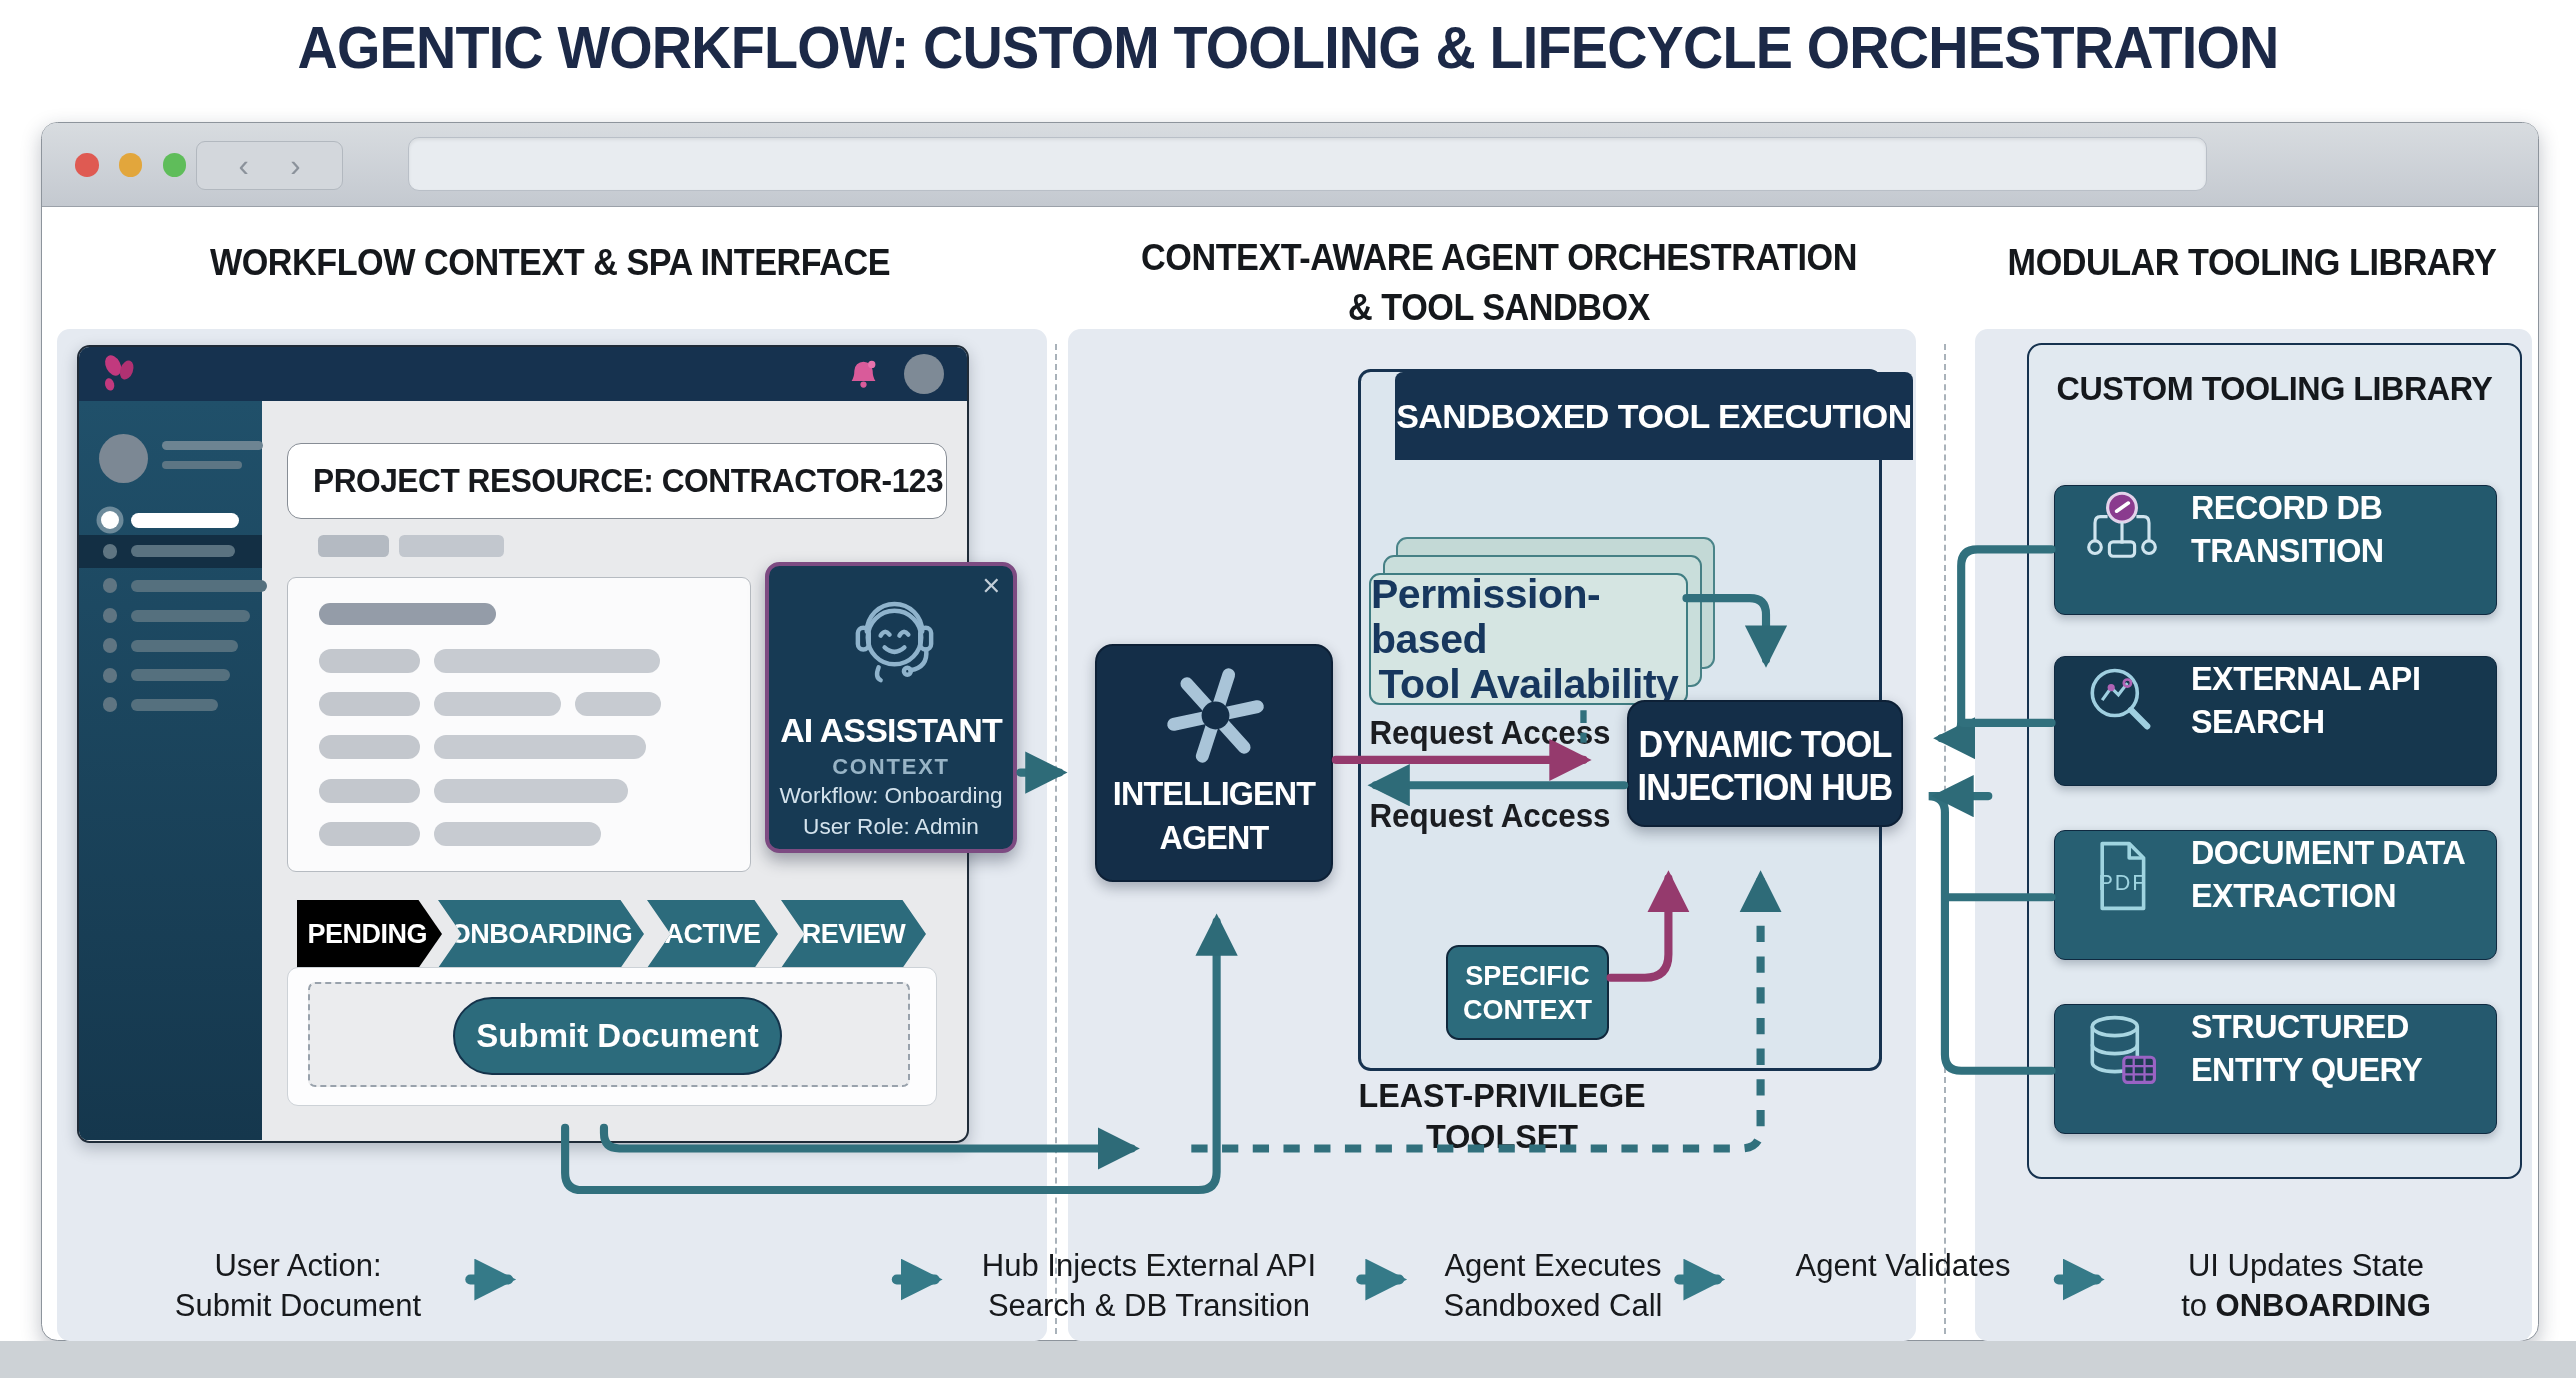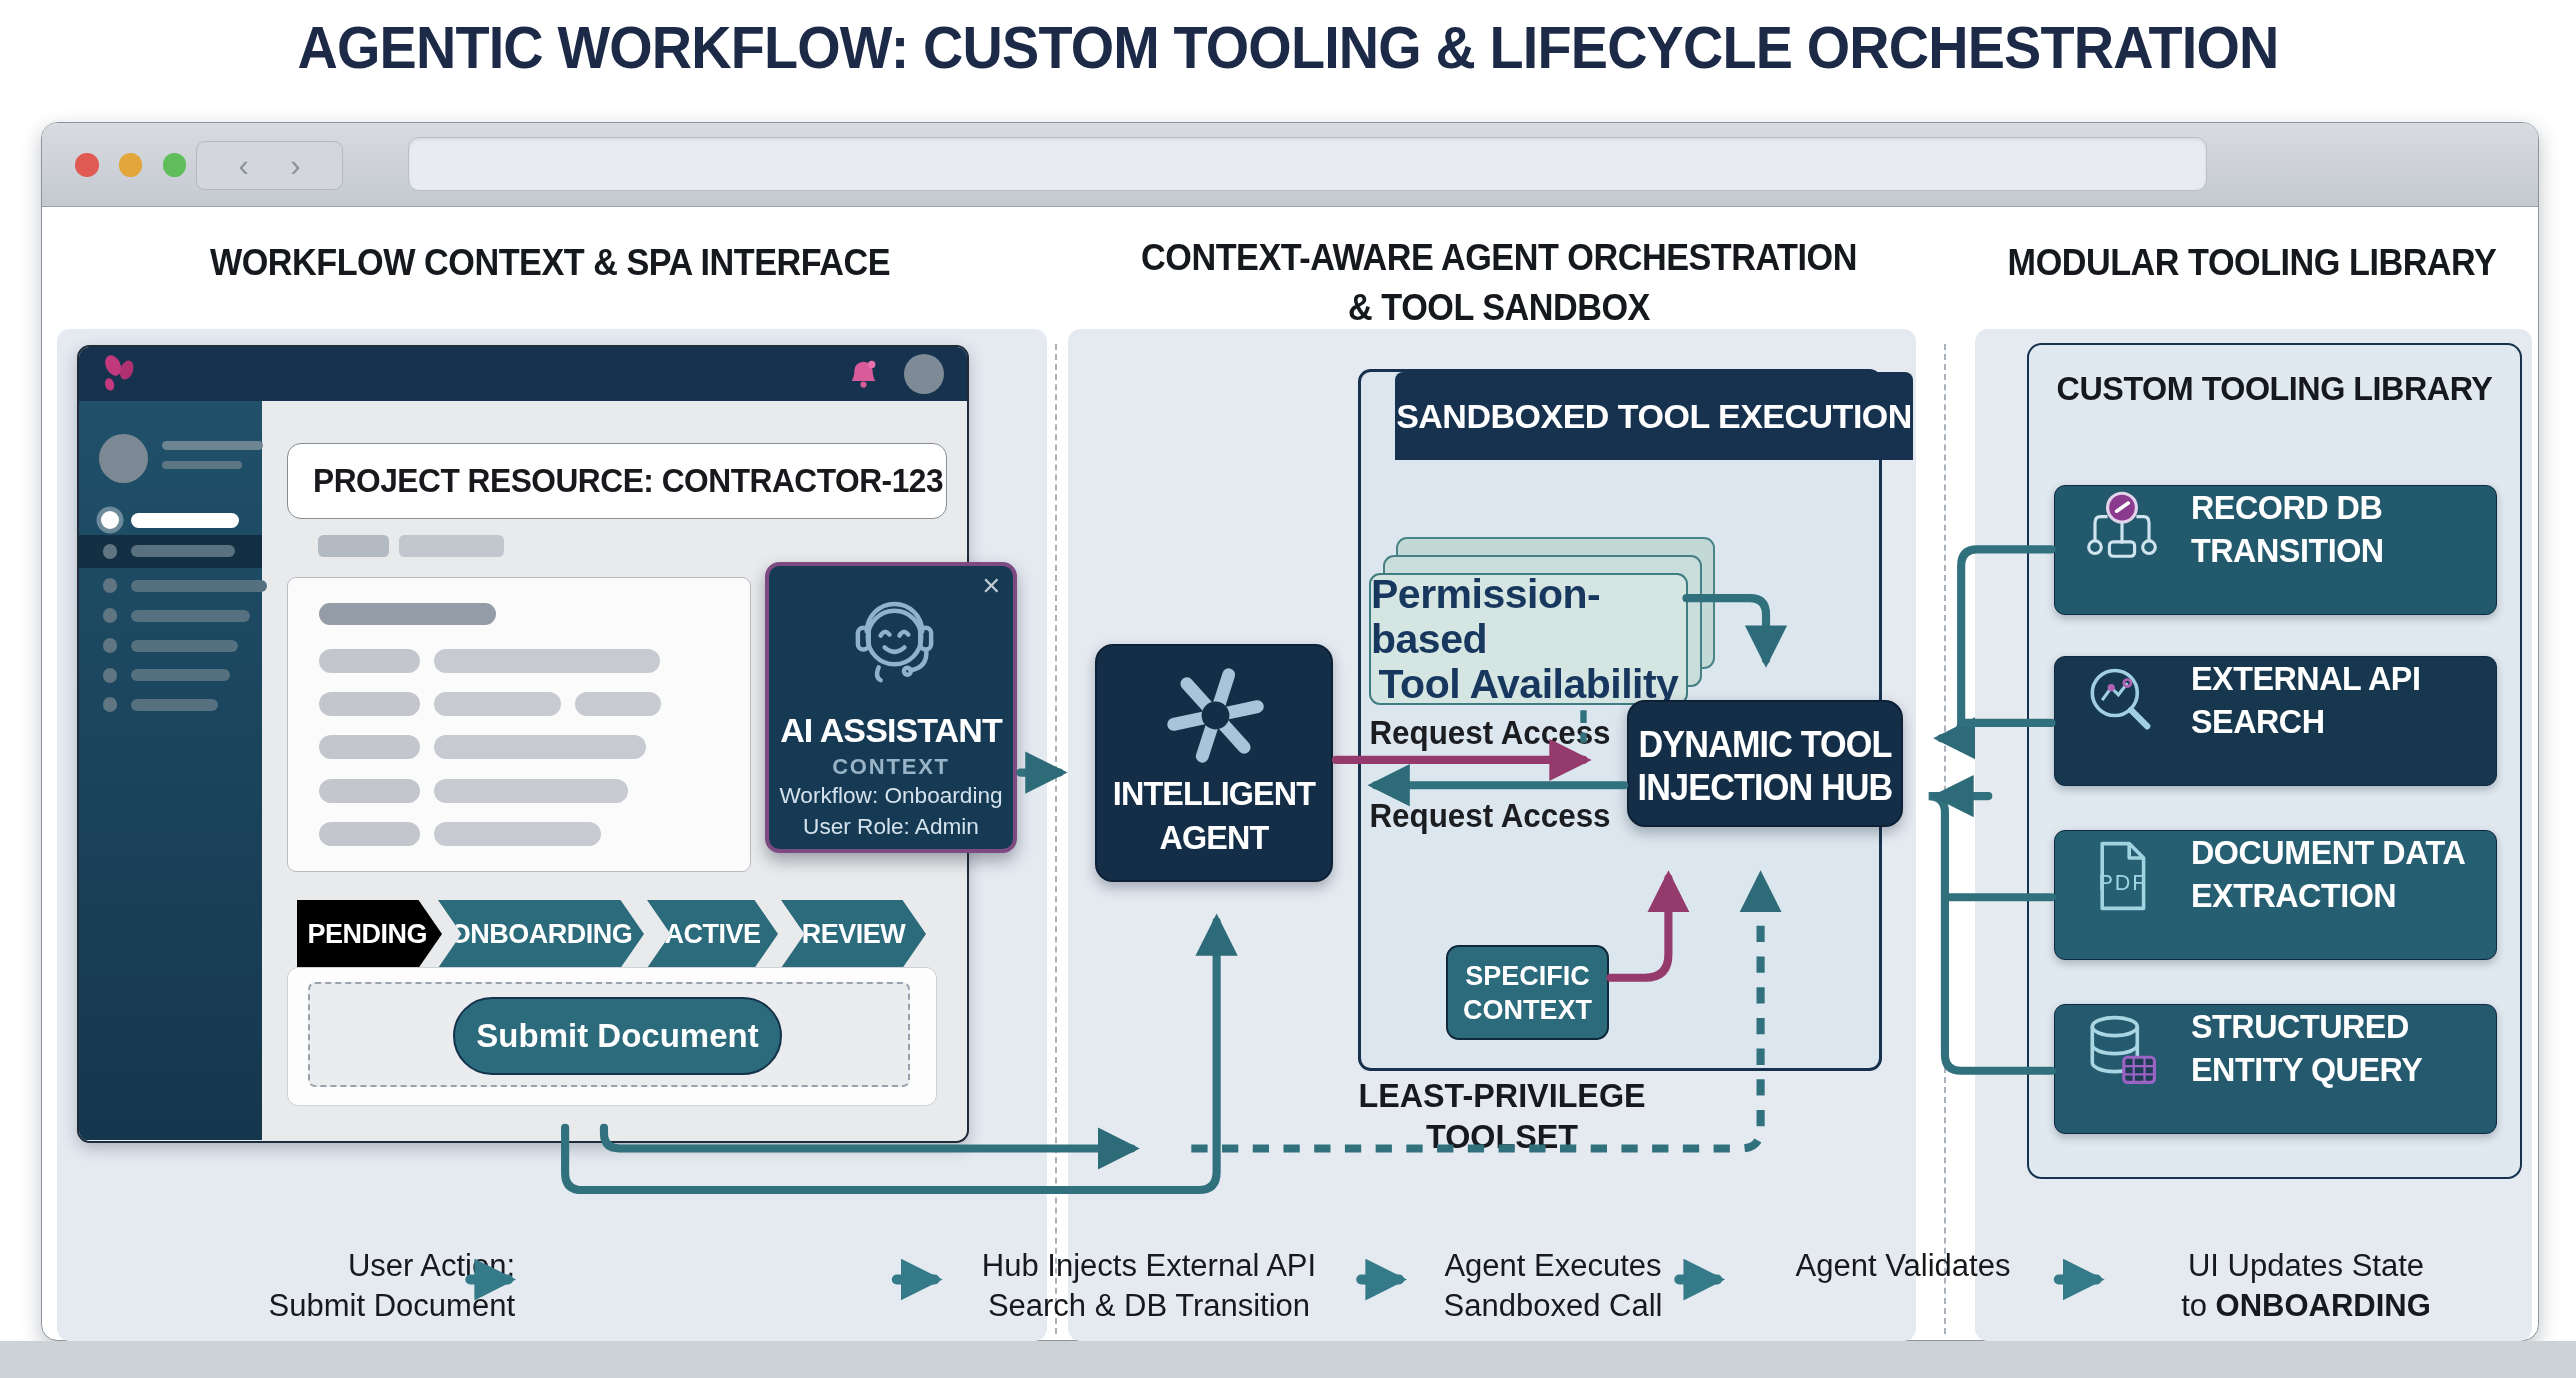--- a/index.html
+++ b/index.html
@@ -338,21 +338,21 @@
       </g>
       <rect x="52" y="58" width="34" height="28" rx="4" fill="#1d3d52" stroke="#9a63c4" stroke-width="3.5"></rect>
       <path d="M52 68 h34 M52 77 h34 M63 58 v28 M75 58 v28" stroke="#9a63c4" stroke-width="2.5"></path>
     </svg>
     <div class="tool-text">
         <div>STRUCTURED</div>
       <div>ENTITY QUERY</div>
       </div>
   </div>
 
-  <div class="abs flow-step" style="left:298px;text-align:right;">
+  <div class="abs flow-step" style="left:298px;">
     <div>User Action:</div>
     <div>Submit Document</div>
   </div>
   <div class="abs flow-step" style="left:1149px;">
     <div>Hub Injects External API</div>
     <div>Search &amp; DB Transition</div>
   </div>
   <div class="abs flow-step" style="left:1553px;">
     <div>Agent Executes</div>
     <div>Sandboxed Call</div>

